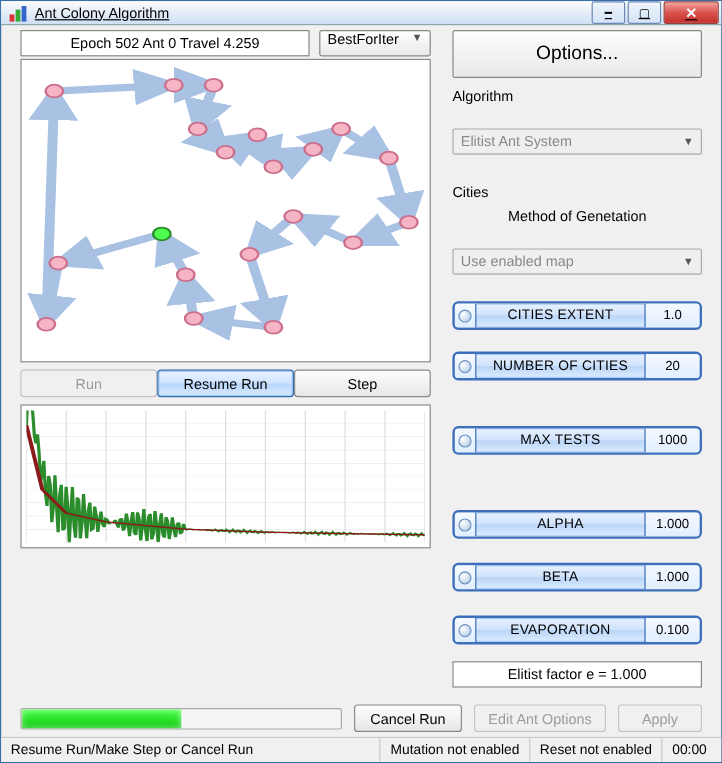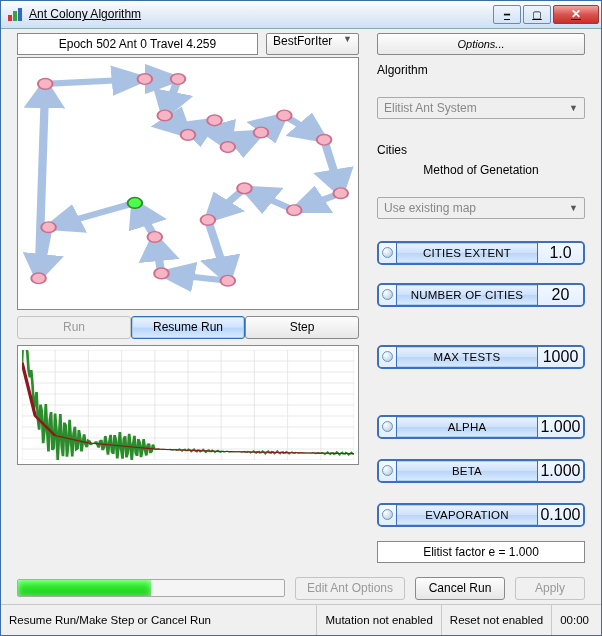--- a/index.html
+++ b/index.html
@@ -18,29 +18,29 @@
   .toprow { display:flex; gap:8px; margin-bottom:2px; }
   .status-field { flex:1; height:22px; border:1px solid #888; background:#fff; font-size:12px; display:flex; align-items:center; justify-content:center; }
   .combo { width:93px; height:22px; border:1px solid #888; border-radius:2px; background:linear-gradient(#fff,#e9e9e9); font-size:12px; display:flex; padding:0 6px; justify-content:space-between; }
   .chev { font-size:9px; color:#555; }
   .canvas-frame { border:1px solid #888; background:#fff; height:253px; padding:4px; }
   .btn-row { display:flex; margin-top:6px; }
   .btn { height:23px; border:1px solid #8a8a8a; border-radius:3px; background:linear-gradient(#fdfdfd,#e7e7e7); font-size:12px; display:flex; align-items:center; justify-content:center; flex:1; }
   .btn.disabled { color:#9a9a9a; border-color:#c4c4c4; background:#f0f0f0; }
   .btn.primary { border-color:#2f6fb7; background:linear-gradient(#eaf3ff,#cfe4ff 48%,#b7d6fb 52%,#d9ebff); box-shadow:inset 0 0 0 1px #a9cdf5; }
   .chart-frame { border:1px solid #888; background:#fff; height:120px; margin-top:6px; padding:4px; }
-  .options-btn { height:22px; border:1px solid #888; border-radius:2px; background:linear-gradient(#fdfdfd,#e9e9e9); font-size:11px; display:flex; align-items:center; justify-content:center;font-style:italic; }
+  .options-btn { height:40px; border:1px solid #888; border-radius:2px; background:linear-gradient(#fdfdfd,#e9e9e9); font-size:16px; display:flex; align-items:center; justify-content:center; }
   .group-title { font-size:12px; margin-top:2px; }
   .sub-title { font-size:12px; text-align:center; }
   .right-combo { height:22px; border:1px solid #aaa; border-radius:2px; background:#efefef; color:#888; font-size:12px; display:flex; align-items:center; justify-content:space-between; padding:0 6px;margin-top:14px; }
   .pill { height:24px; border:2px solid #3d6fbb; border-radius:5px; background:linear-gradient(#e9f2ff,#cfe2fb 48%,#b9d5f7 52%,#dcecff); display:flex; align-items:center; font-size:12px; box-shadow:inset 0 0 0 1px #aacdf3; overflow:hidden; }
   .pill .knob { width:18px; height:100%; border-right:1px solid #3d6fbb; background:linear-gradient(#f6faff,#dfeeff); display:flex; align-items:center; justify-content:center; }
   .pill .knob::after { content:""; width:9px; height:9px; border-radius:50%; background:radial-gradient(circle at 30% 30%,#fff,#ccddee 60%,#9abbdd); border:1px solid #6d93c3; }
   .pill .lbl { flex:1; text-align:center; padding:0 4px; font-size:11.5px; letter-spacing:.2px; }
-  .pill .val { width:46px; text-align:center; border-left:1px solid #3d6fbb; font-size:16px; background:linear-gradient(#f3f8ff,#e2efff); height:100%; display:flex; align-items:center; justify-content:center; }
+  .pill .val { width:46px; text-align:center; border-left:1px solid #3d6fbb; font-size:11px; background:linear-gradient(#f3f8ff,#e2efff); height:100%; display:flex; align-items:center; justify-content:center; }
   .spacer { height:10px; }
   .info-box { border:1px solid #888; background:#fff; height:22px; font-size:12px; display:flex; align-items:center; justify-content:center; margin-top:8px; }
   .bottom-row { display:flex; gap:10px; align-items:center; margin-top:8px; }
   .progress { flex:1; height:18px; border:1px solid #aaa; border-radius:2px; background:#f5f5f5; overflow:hidden; position:relative; }
   .progress .fill { height:100%; background:linear-gradient(#4cff4c,#0cc80c); box-shadow:inset 0 0 6px rgba(255,255,255,.6); }
   .statusbar { height:34px; border-top:1px solid #c9c9c9; background:#f0f0f0; display:flex; font-size:11.5px; align-items:center; }
   .statusbar .cell { padding:0 8px; border-right:1px solid #c9c9c9; height:100%; display:flex; align-items:center; }
   .statusbar .cell:last-child { border-right:none; padding-right:12px; margin-left:auto;}
   svg { display:block; }
 </style>
@@ -165,21 +165,21 @@
         <div class="group-title">Algorithm</div>
         <div class="right-combo">
           <span>Elitist Ant System</span>
           <span class="chev">▼</span>
         </div>
 
         <div class="spacer"></div>
         <div class="group-title">Cities</div>
         <div class="sub-title">Method of Genetation</div>
         <div class="right-combo">
-          <span>Use existing map</span>
+          <span>Use enabled map</span>
           <span class="chev">▼</span>
         </div>
 
         <div class="spacer"></div>
         <div class="pill">
           <div class="knob"></div>
           <div class="lbl">CITIES EXTENT</div>
           <div class="val">1.0</div>
         </div>
         <div style="height:6px"></div>
@@ -216,22 +216,22 @@
         </div>
 
         <div class="info-box">Elitist factor e = 1.000</div>
       </div>
     </div>
 
     <div class="bottom-row">
       <div class="progress">
         <div class="fill" id="progress-fill" style="width: 50%;"></div>
       </div>
+      <div class="btn" style="flex:0 0 90px">Cancel Run</div>
       <div class="btn disabled" style="flex:0 0 110px">Edit Ant Options</div>
-      <div class="btn" style="flex:0 0 90px">Cancel Run</div>
       <div class="btn disabled" style="flex:0 0 70px">Apply</div>
     </div>
   </div>
 
   <div class="statusbar">
     <div class="cell" style="flex:1">Resume Run/Make Step or Cancel Run</div>
     <div class="cell">Mutation not enabled</div>
     <div class="cell">Reset not enabled</div>
     <div class="cell">00:00</div>
   </div>

